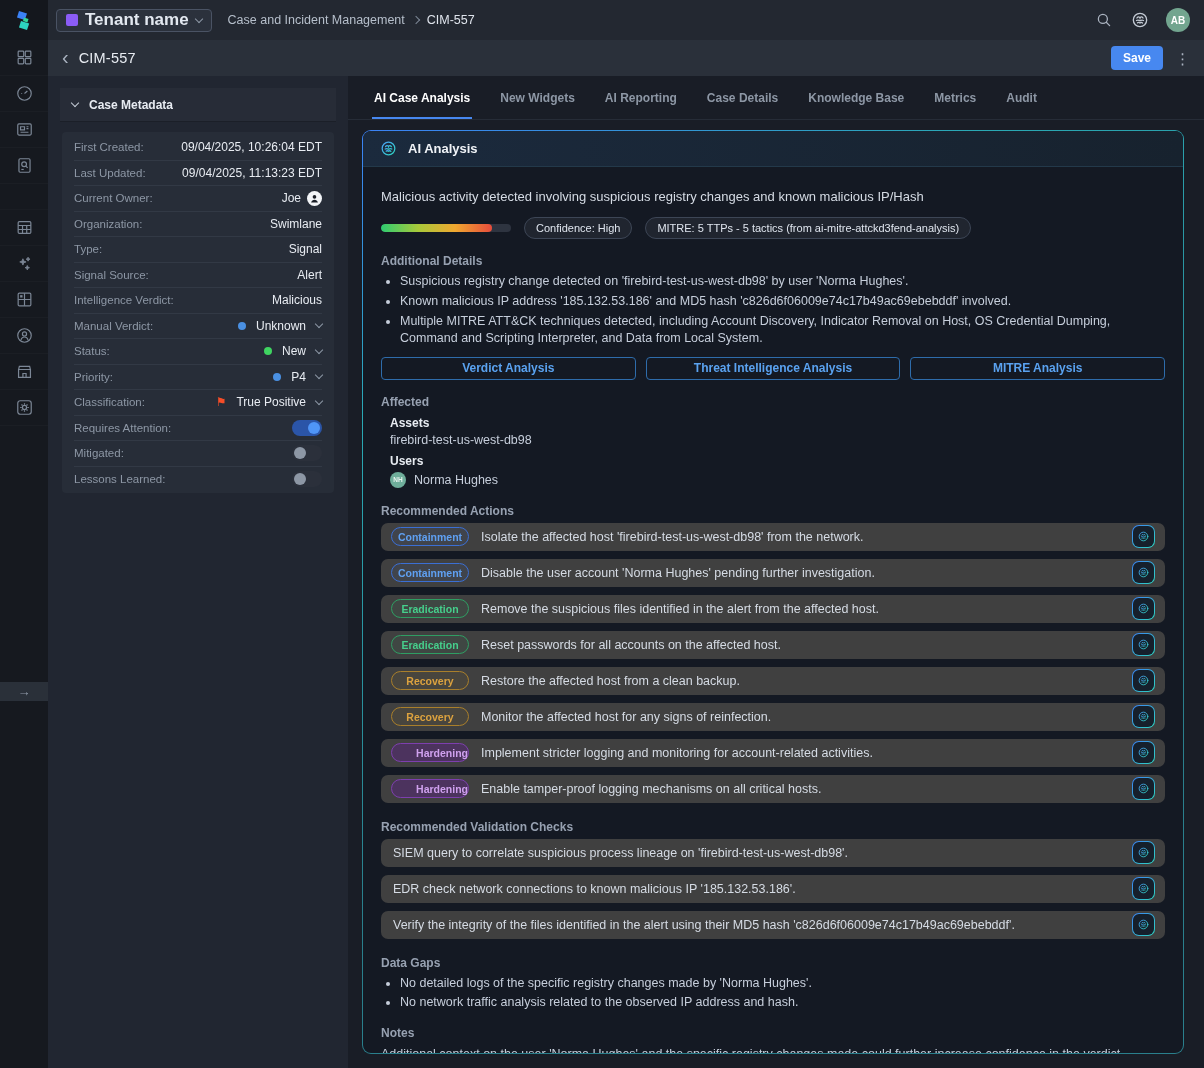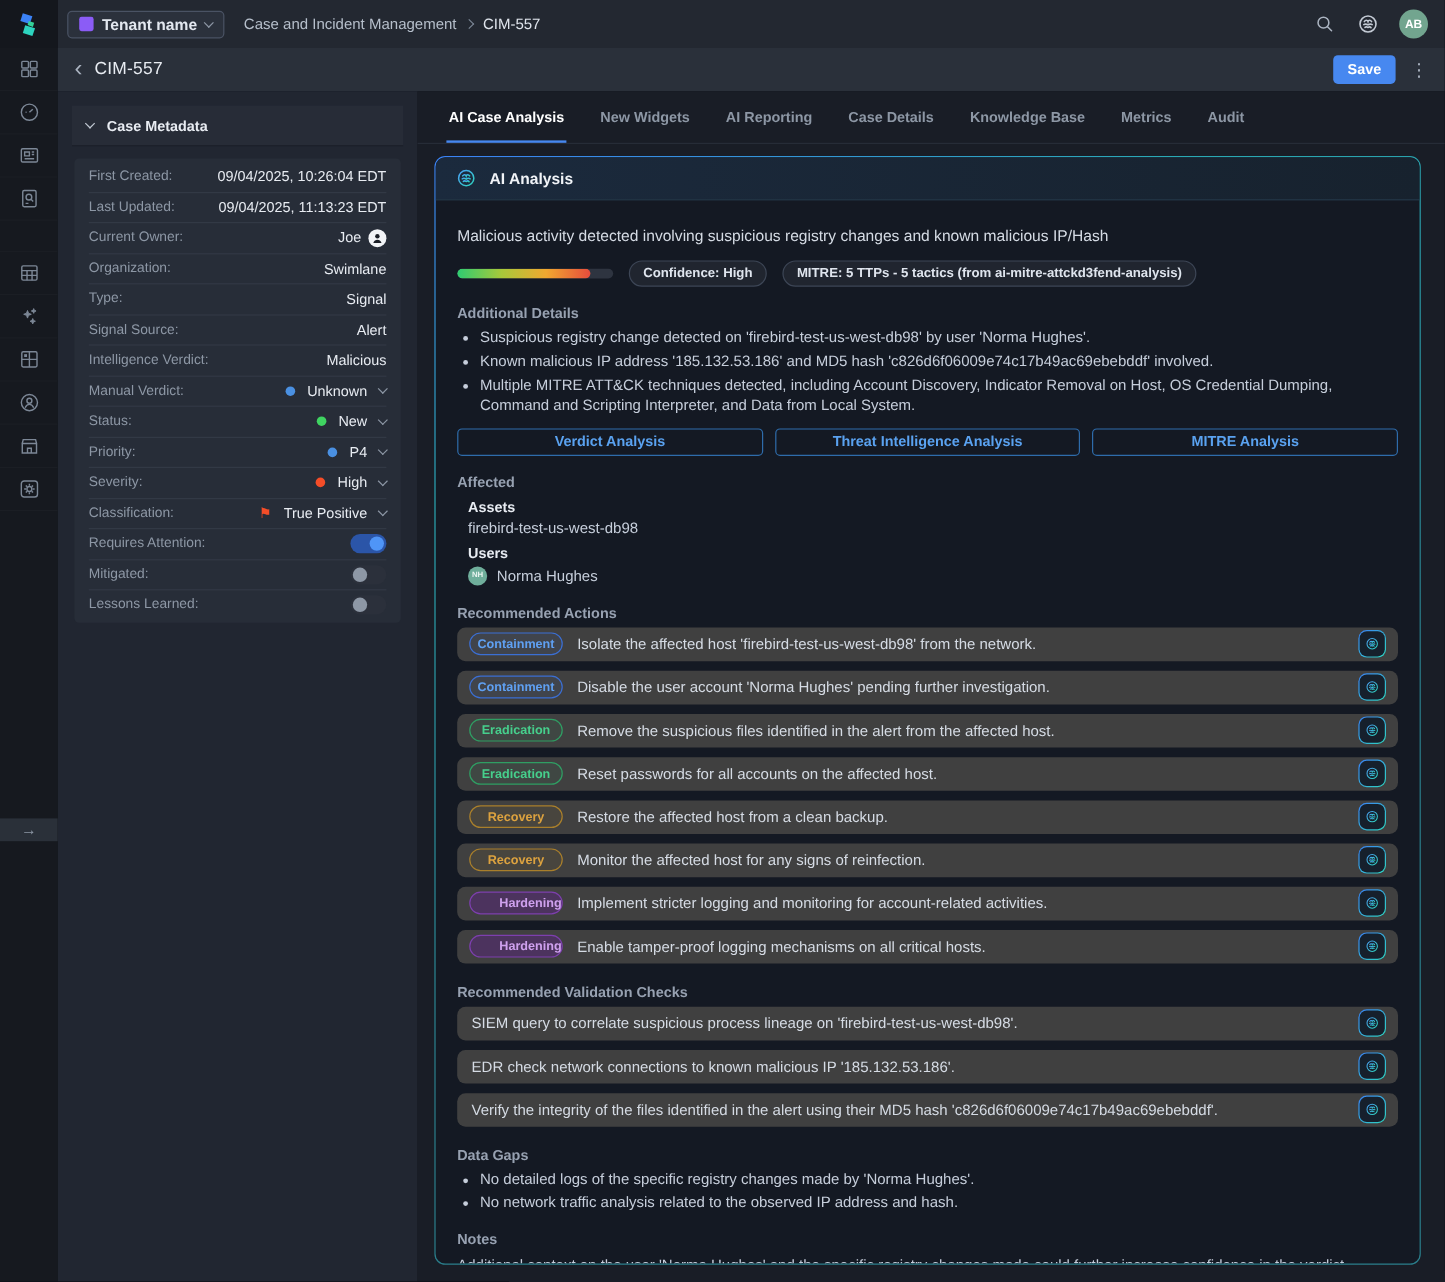--- a/index.html
+++ b/index.html
@@ -19,21 +19,21 @@
     display:flex; align-items:center; justify-content:center; color:#8d97a5; font-size:13px; cursor:pointer; }
 
   
   .right { flex:1; display:flex; flex-direction:column; height:100%; min-width:0; }
 
   
   .topbar { height:40px; background:#232831; display:flex; align-items:center; padding:0 14px 0 8px; flex:0 0 40px; }
   .tenant { display:flex; align-items:center; gap:7px; height:23px; padding:0 9px; border:1px solid #4a5364;
     border-radius:4px; background:#2b313c; cursor:pointer; }
   .tenant-sq { width:12px; height:12px; border-radius:2px; background:#8b5cf6; }
-  .tenant-lbl { font-size:13px; font-weight:700; color:#e3e8f0; }
+  .tenant-lbl { font-size:17px; font-weight:700; color:#e3e8f0; }
   .chev { display:inline-block; width:6px; height:6px; border-right:1.5px solid #8d97a5; border-bottom:1.5px solid #8d97a5;
     transform:rotate(45deg); margin-top:-3px; }
   .chev-r { display:inline-block; width:6px; height:6px; border-right:1.5px solid #7c8796; border-bottom:1.5px solid #7c8796;
     transform:rotate(-45deg); margin:0 8px; }
   .crumbs { display:flex; align-items:center; margin-left:16px; }
   .crumb { font-size:12.5px; color:#b6bfcb; cursor:pointer; }
   .crumb.current { color:#dfe4ec; }
   .topbar-spacer { flex:1; }
   .top-ic { display:flex; align-items:center; justify-content:center; width:28px; height:28px; cursor:pointer; margin-left:8px; }
   .avatar { width:24px; height:24px; border-radius:50%; background:#72a58f; color:#fff; font-size:10px; font-weight:700;
@@ -86,21 +86,21 @@
   .panel { background:#141923; border-radius:8px; height:100%; display:flex; flex-direction:column; overflow:hidden; }
   .panel-header { height:36px; flex:0 0 36px; background:linear-gradient(90deg,#1b2a3d,#17222e);
     border-bottom:1px solid #23394a; display:flex; align-items:center; gap:10px; padding:0 16px; }
   .panel-title { font-size:13px; font-weight:700; color:#f0f3f7; }
   .panel-body { flex:1; padding:16px 18px 10px 18px; overflow:hidden; }
 
   .summary { font-size:13px; color:#d5dbe4; margin:6px 0 13px; }
   .bar-row { display:flex; align-items:center; gap:13px; margin-bottom:15px; }
   .conf-track { width:130px; height:8px; border-radius:4px; background:#2e3440; overflow:hidden; }
   .conf-fill { height:100%; border-radius:4px; background:linear-gradient(90deg,#2ecc71,#a8c93a,#f0a830,#e74c3c); }
-  .badge { font-size:11px; font-weight:700; color:#dfe5ee; background:#20252f; border:1px solid #3d4656;
+  .badge { font-size:11px; font-weight:400; color:#dfe5ee; background:#20252f; border:1px solid #3d4656;
     border-radius:12px; padding:4px 11px; white-space:nowrap;text-align:right; }
 
   .sec-h { font-size:12px; font-weight:700; color:#97a1b1; margin:13px 0 5px; }
   ul.bullets { margin:2px 0 8px; padding-left:19px; }
   ul.bullets li { font-size:12.5px; color:#c6cedb; margin:3px 0; line-height:1.35; }
 
   .btn-row { display:flex; gap:10px; margin:10px 0 15px; }
   .obtn { flex:1; height:23px; background:transparent; border:1px solid #2e6cab; border-radius:4px; color:#5aa2f0;
     font-size:12px; font-weight:700; cursor:pointer; font-family:inherit; }
 
@@ -358,30 +358,20 @@
               <span class="mlabel">Priority:</span>
               <span class="mval">
                 <span class="mval-click">
                   <span class="dot" style="background:#4a90e2"></span>
                   <span class="vtext">P4</span>
                   <span class="chev"></span>
                 </span>
               </span>
             </div>
             <div class="mrow">
-              <span class="mlabel">Severity:</span>
-              <span class="mval">
-                <span class="mval-click">
-                  <span class="dot" style="background:#f54d28"></span>
-                  <span class="vtext">High</span>
-                  <span class="chev"></span>
-                </span>
-              </span>
-            </div>
-            <div class="mrow">
               <span class="mlabel">Classification:</span>
               <span class="mval">
                 <span class="mval-click">
                   <span class="flagic" style="color:#f54d28">⚑</span>
                   <span class="vtext">True Positive</span>
                   <span class="chev"></span>
                 </span>
               </span>
             </div>
             <div class="mrow">

